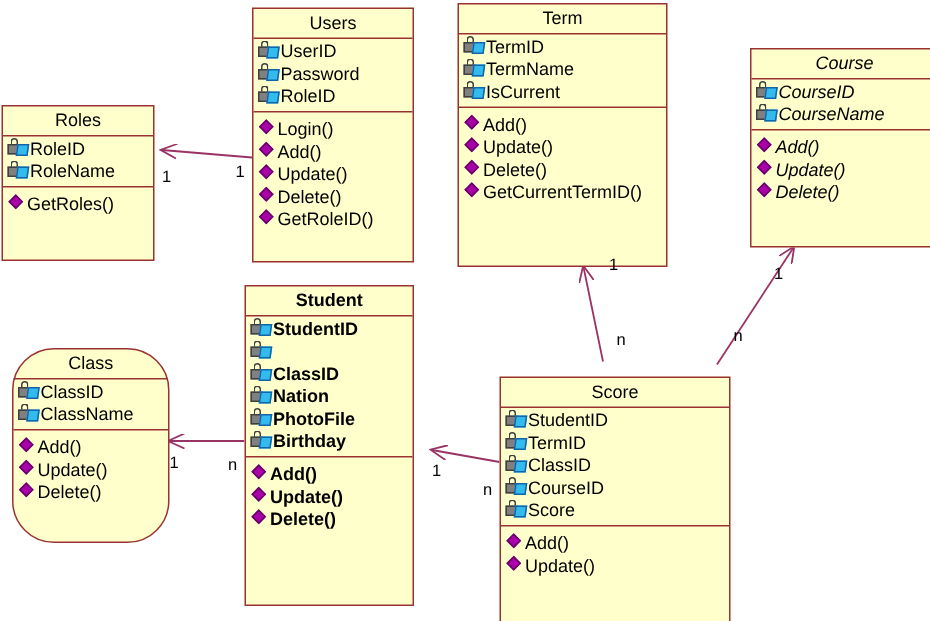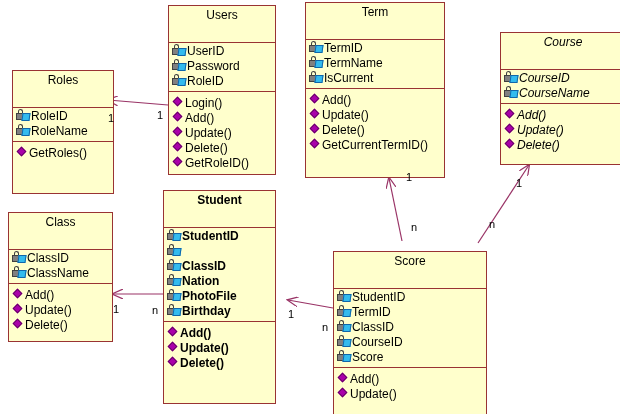--- a/index.html
+++ b/index.html
@@ -19,21 +19,21 @@
     position: absolute;
     background: #ffffcc;
     border: 1px solid #993333;
     box-sizing: border-box;
     z-index: 5;
   }
   .class-title {
     text-align: center;
     font-size: 12px;
     color: #000000;
-    padding: 3px 2px 20px 2px;
+    padding: 3px 2px 3px 2px;
     border-bottom: 1px solid #993333;
     line-height: 13px;
     white-space: nowrap;
   }
   .class-attrs {
     border-bottom: 1px solid #993333;
     padding: 1px 0 2px 0;
   }
   .class-ops {
     padding: 4px 0 2px 0;
@@ -154,21 +154,21 @@
 
     <g>
       <path d="M 333,308 L 288,300" stroke="#993366" stroke-width="1.2" fill="none" marker-end="url(#openArrow)"></path>
     </g>
 
     <g>
       <path d="M 163,294 L 113,294" stroke="#993366" stroke-width="1.2" fill="none" marker-end="url(#openArrow)"></path>
     </g>
   </svg>
 
-  <div class="uml-class" style="left:12px; top:70px; width:102px; height:124px;">
+  <div class="uml-class" style="left:1px; top:70px; width:102px; height:104px;">
     <div class="class-title">Roles</div>
     <div class="class-attrs">
       <div class="member">
         <span class="icon-attr">
             <span class="lock-shackle"></span>
             <span class="lock-body"></span>
             <span class="blue-box"></span>
           </span>
         <span class="label">RoleID</span>
       </div>
@@ -344,21 +344,21 @@
       </div>
       <div class="member">
         <span class="icon-method">
             <span class="diamond"></span>
           </span>
         <span class="label">Delete()</span>
       </div>
     </div>
   </div>
 
-  <div class="uml-class" style="left:8px; top:212px; width:105px; height:130px;">
+  <div class="uml-class" style="left:8px; top:232px; width:105px; height:130px;border-radius:28px;">
     <div class="class-title">Class</div>
     <div class="class-attrs">
       <div class="member">
         <span class="icon-attr">
             <span class="lock-shackle"></span>
             <span class="lock-body"></span>
             <span class="blue-box"></span>
           </span>
         <span class="label">ClassID</span>
       </div>

